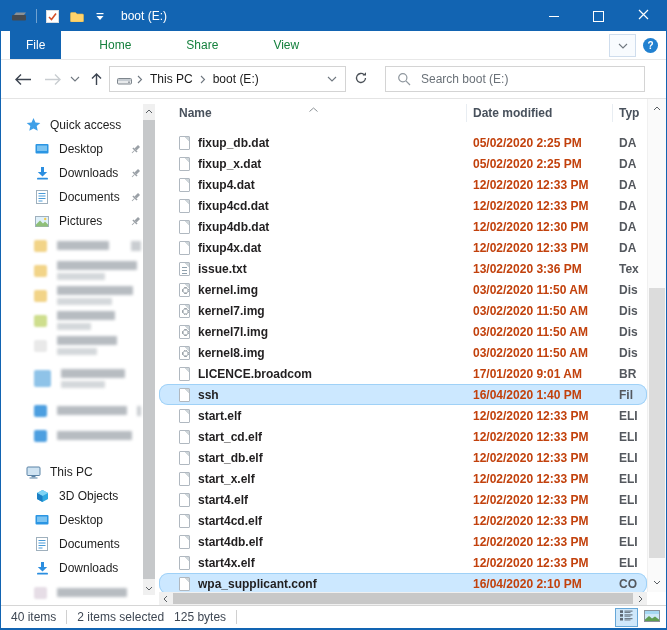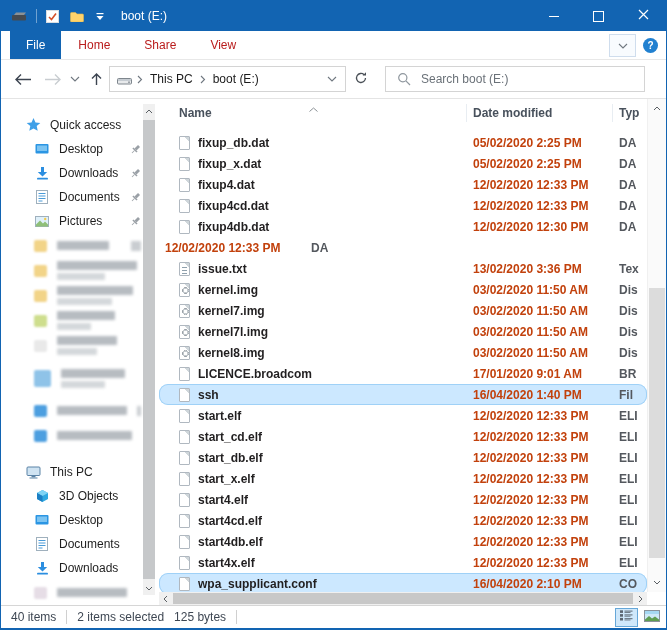--- a/index.html
+++ b/index.html
@@ -15,21 +15,21 @@
   .tb-sep{width:1px;height:14px;background:rgba(255,255,255,.4);margin:0 9px;}
   .qat{display:flex;align-items:center;gap:11px;}
   .qat>span{display:flex;align-items:center;cursor:default;}
   .title-text{margin-left:16px;font-size:12px;}
   .win-controls{margin-left:auto;display:flex;height:30px;}
   .win-btn{width:45px;height:30px;display:flex;align-items:center;justify-content:center;}
   .min-glyph{width:10px;height:1px;background:#fff;}
   .max-glyph{width:9px;height:9px;border:1px solid #fff;}
   
   .ribbon{height:28px;background:#fff;border-bottom:1px solid #e8e8e8;display:flex;align-items:stretch;position:relative;flex:0 0 auto;}
-  .tab{display:flex;align-items:center;padding:0 17px;color:#b91c1c;cursor:default;}
+  .tab{display:flex;align-items:center;padding:0 17px;color:#15803d;cursor:default;margin-left:21px;}
   .tab.file{background:#1264b2;color:#fff;margin-left:9px;padding:0 16px;}
   .ribbon-right{position:absolute;right:0;top:0;height:28px;display:flex;align-items:center;gap:7px;padding-right:8px;}
   .expand-btn{width:25px;height:21px;border:1px solid #cfdded;background:#f8fbfe;display:flex;align-items:center;justify-content:center;}
   .help-btn{width:15px;height:15px;border-radius:50%;background:#2180d0;color:#fff;font-weight:bold;font-size:10px;display:flex;align-items:center;justify-content:center;}
   
   .addressbar{height:38px;display:flex;align-items:center;border-bottom:1px solid #e4e4e4;flex:0 0 auto;background:#fff;}
   .nav-ico{display:flex;align-items:center;justify-content:center;}
   .crumb-box{width:235px;height:24px;border:1px solid #d4d4d4;display:flex;align-items:center;margin-left:6px;}
   .crumb-box .seg{display:flex;align-items:center;padding:0 2px;}
   .crumb-label{padding:0 4px;color:#1b1b1b;}
@@ -532,20 +532,24 @@
   <div class="row">
     <span class="cell name">
       <span class="fi"></span>
       <span class="nm">fixup4db.dat</span>
     </span>
     <span class="cell date">12/02/2020 12:30 PM</span>
     <span class="cell type">DA</span>
   </div>
 
   <div class="row">
+    <span class="cell name">
+      <span class="fi"></span>
+      <span class="nm">fixup4x.dat</span>
+    </span>
     <span class="cell date">12/02/2020 12:33 PM</span>
     <span class="cell type">DA</span>
   </div>
 
   <div class="row">
     <span class="cell name">
       <span class="fi text"></span>
       <span class="nm">issue.txt</span>
     </span>
     <span class="cell date">13/02/2020 3:36 PM</span>

